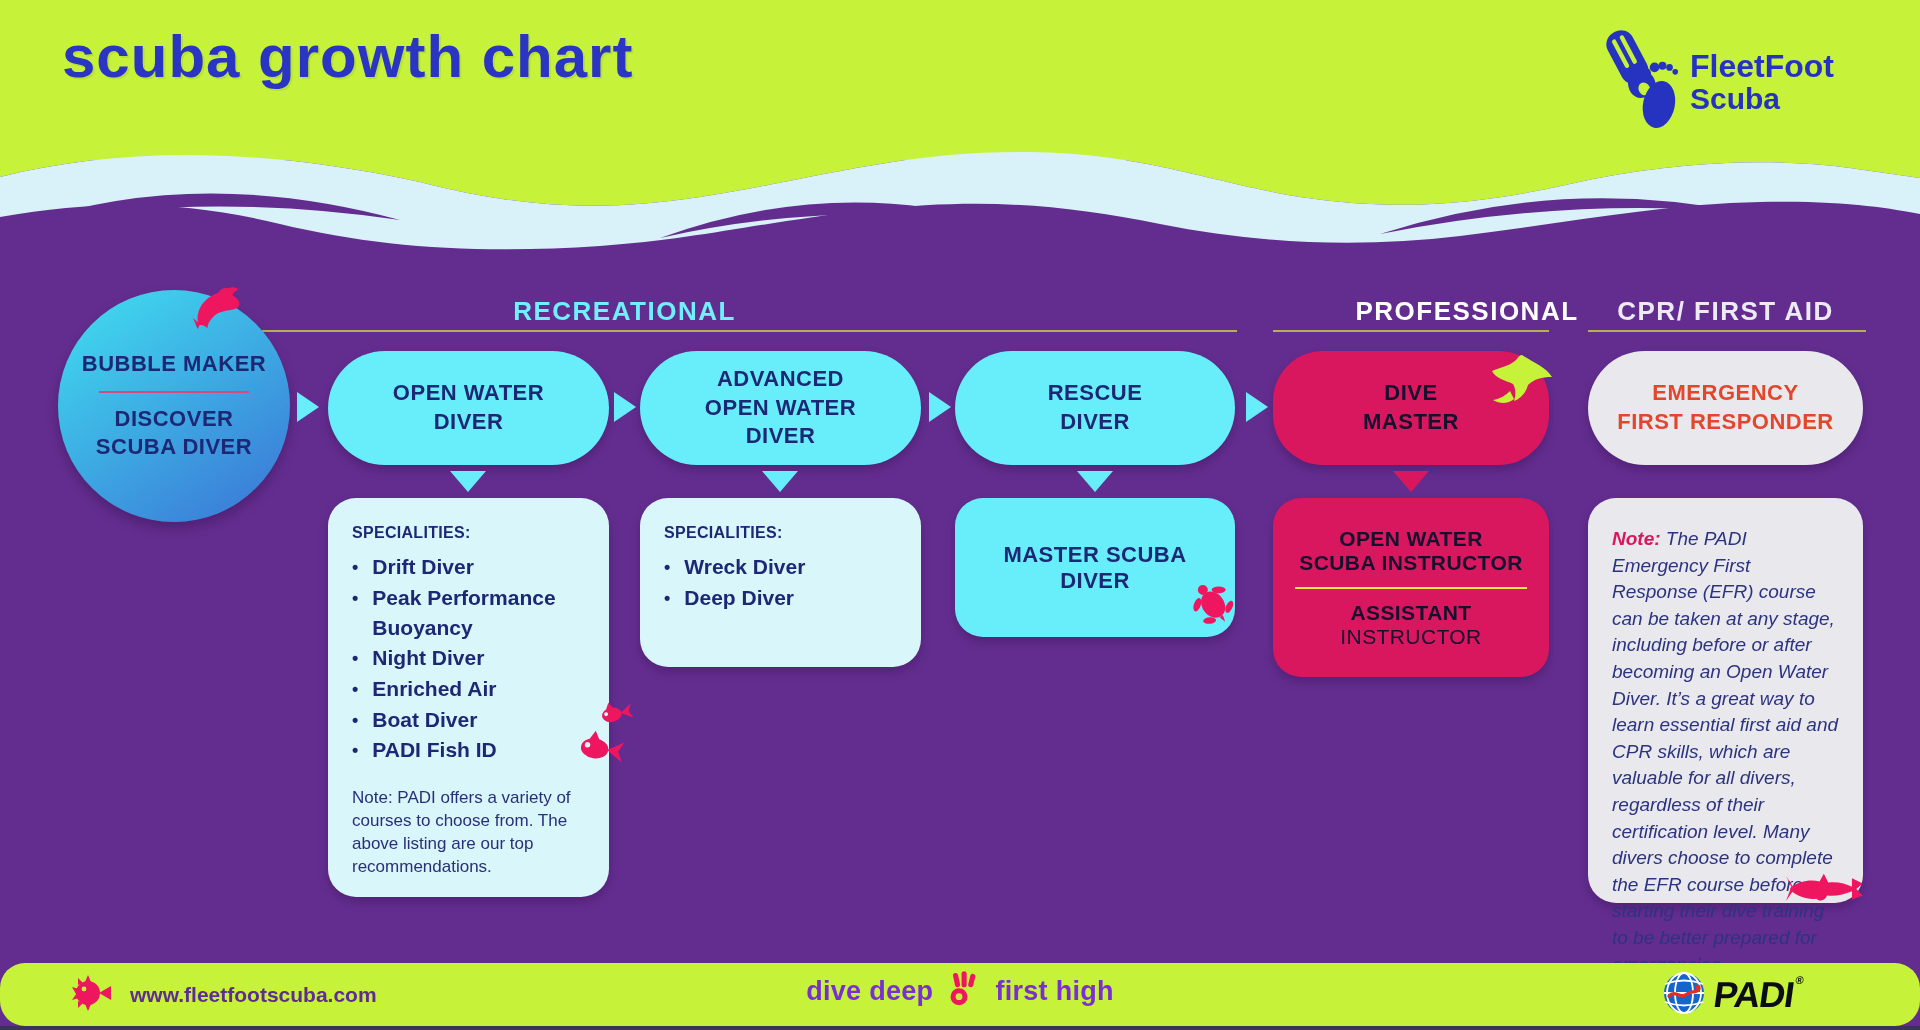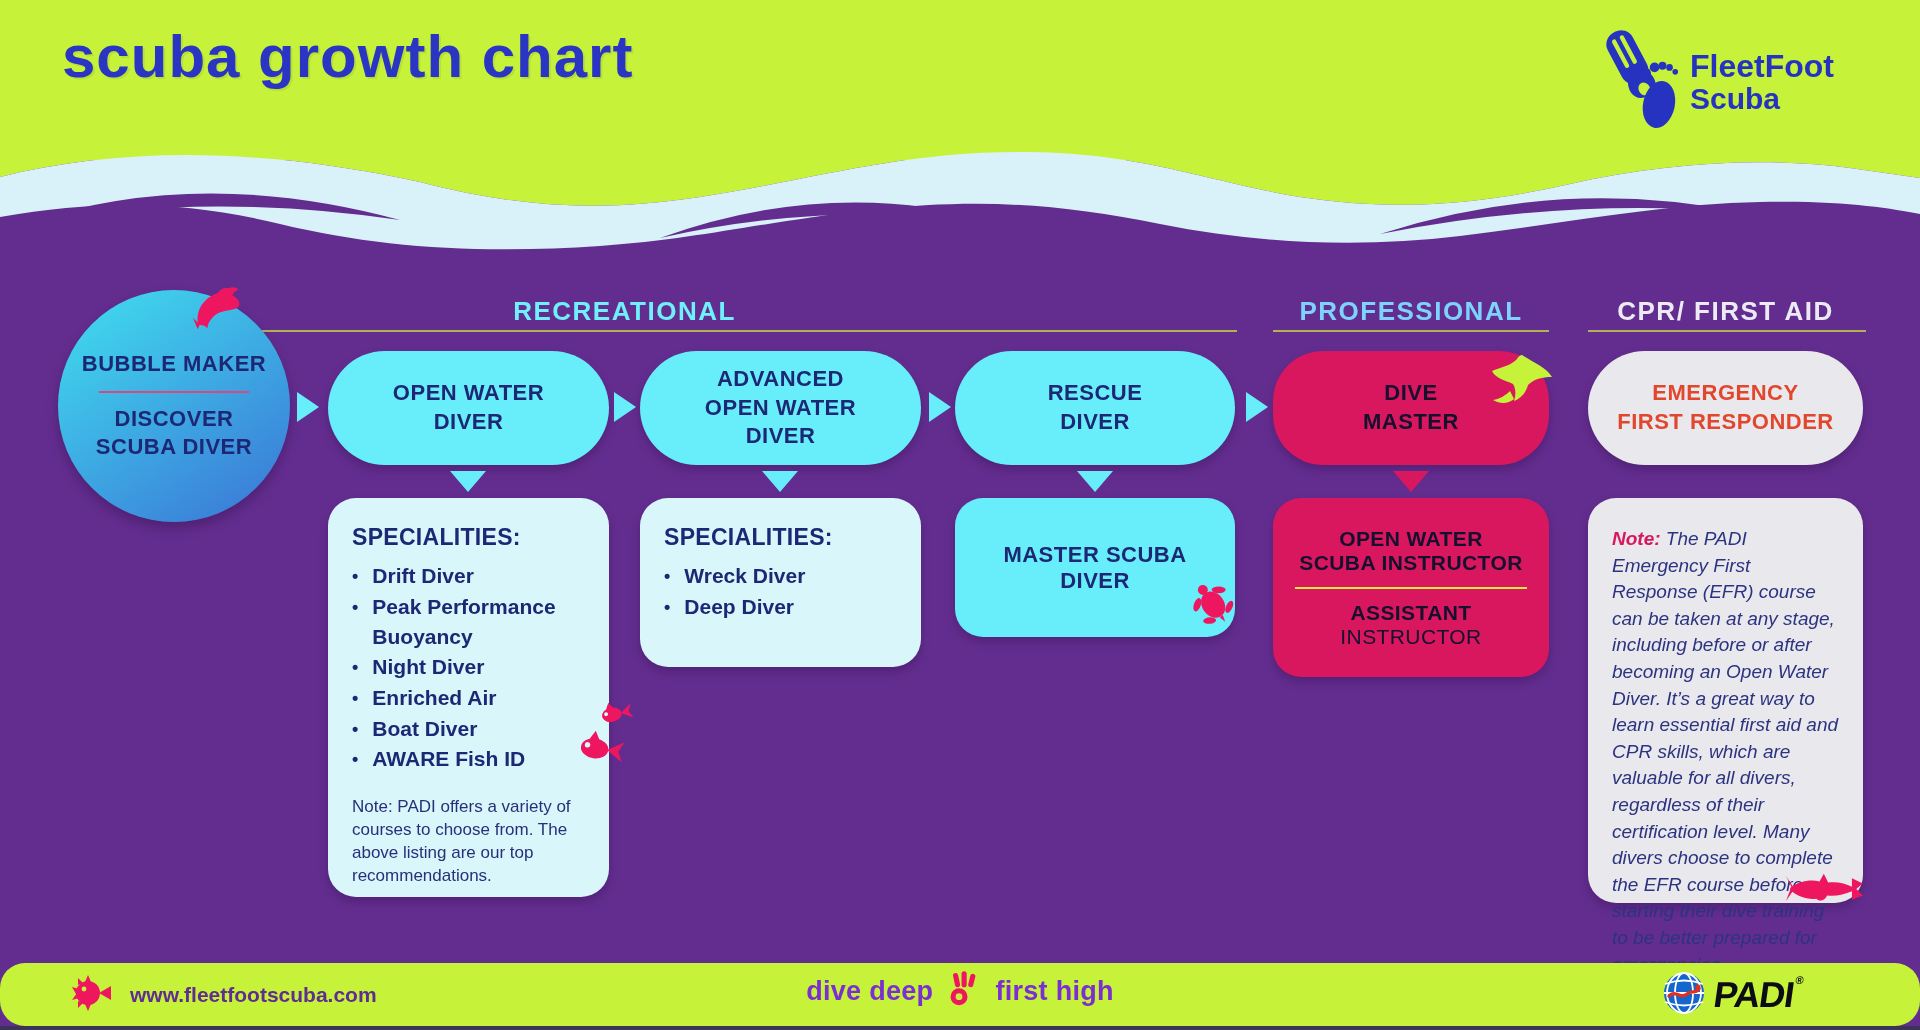--- a/index.html
+++ b/index.html
@@ -34,21 +34,21 @@
   .graybox{background:#e9e8ec;color:#e2472e;}
 
   .circle{position:absolute;left:58px;top:290px;width:232px;height:232px;border-radius:50%;
           background:linear-gradient(145deg,#3fd0ec 15%,#3b7ed8 90%);display:flex;flex-direction:column;
           align-items:center;justify-content:center;color:#1d2875;box-shadow:0 6px 12px rgba(30,5,50,.3);}
   .circle-divider{width:150px;height:2px;background:#d84a7e;margin:12px 0;}
 
   .card{position:absolute;border-radius:28px;box-shadow:0 5px 10px rgba(30,5,50,.25);}
   .pale{background:#d9f6fb;color:#1d2875;}
   .spec-pad{padding:26px 22px 20px 24px;box-sizing:border-box;}
-  .spec-heading{font-size:23px;font-weight:700;letter-spacing:.3px;margin-bottom:10px;}
+  .spec-heading{font-size:16px;font-weight:700;letter-spacing:.3px;margin-bottom:10px;}
   .spec-item{display:flex;gap:14px;font-size:21px;font-weight:700;line-height:1.45;}
   .spec-item .bullet{font-size:18px;line-height:1.7;}
   .spec-note{margin-top:20px;font-size:17px;font-weight:400;line-height:1.36;color:#273079;}
 
   .center-card{display:flex;flex-direction:column;align-items:center;justify-content:center;}
   .divider-yellow{width:232px;height:2px;background:#e7ea41;margin:12px 0;}
 
   .efr-note-text{font-size:19px;line-height:1.4;color:#2c3380;font-style:italic;}
   .note-label{color:#d9175e;font-weight:700;}
 
@@ -105,21 +105,21 @@
   <svg class="wave" viewBox="0 0 1920 120" preserveAspectRatio="none">
     <path fill="#c6f23a" d="M0,35 C120,5 260,5 420,40 C520,66 600,70 700,55 C820,36 900,10 1020,10 C1140,10 1200,38 1300,55 C1400,70 1480,62 1570,42 C1660,22 1760,14 1850,26 L1920,36 L1920,0 L0,0 Z"></path>
     <path fill="#d9f1f8" d="M0,35 C120,5 260,5 420,40 C520,66 600,70 700,55 C820,36 900,10 1020,10 C1140,10 1200,38 1300,55 C1400,70 1480,62 1570,42 C1660,22 1760,14 1850,26 L1920,36 L1920,120 L0,120 Z"></path>
     <path fill="#632d8f" d="M0,75 C100,58 180,58 280,82 C380,106 480,112 600,104 C700,97 760,80 870,68 C980,56 1060,62 1160,82 C1260,102 1360,106 1460,94 C1560,82 1660,62 1760,60 C1840,58 1890,66 1920,72 L1920,120 L0,120 Z"></path>
     <path fill="#632d8f" d="M30,80 Q200,24 400,78 Q210,50 30,80 Z"></path>
     <path fill="#632d8f" d="M660,96 Q830,34 1000,80 Q830,58 660,96 Z"></path>
     <path fill="#632d8f" d="M1380,92 Q1560,34 1740,70 Q1560,56 1380,92 Z"></path>
   </svg>
 
   <div class="sec-label" style="left:328px;width:593px;color:#6ff0fb;">RECREATIONAL</div>
-  <div class="sec-label" style="left:1273px;width:276px;color:#7dd3fc;">PROFESSIONAL</div>
+  <div class="sec-label" style="left:1329px;width:276px;color:#ffffff;">PROFESSIONAL</div>
   <div class="sec-label" style="left:1588px;width:275px;color:#eceaf2;">CPR/ FIRST AID</div>
   <div class="sec-line" style="left:262px;width:975px;"></div>
   <div class="sec-line" style="left:1273px;width:276px;"></div>
   <div class="sec-line" style="left:1588px;width:278px;"></div>
 
   <div class="circle">
     <div class="ln">BUBBLE MAKER</div>
     <div class="circle-divider"></div>
     <div class="ln">DISCOVER</div>
     <div class="ln">SCUBA DIVER</div>
@@ -192,21 +192,21 @@
     <div class="spec-item">
         <span class="bullet">•</span>
         <span>Enriched Air</span>
       </div>
     <div class="spec-item">
         <span class="bullet">•</span>
         <span>Boat Diver</span>
       </div>
     <div class="spec-item">
         <span class="bullet">•</span>
-        <span>AWARE Fish ID</span>
+        <span>PADI Fish ID</span>
       </div>
     <div class="spec-note">Note: PADI offers a variety of courses to choose from. The above listing are our top recommendations.</div>
   </div>
 
   <div class="abs" style="left:598px;top:700px;">
     <svg width="36" height="26" viewBox="0 0 40 28" fill="#ef1660" transform="rotate(-12)">
       <ellipse cx="15" cy="15" rx="11" ry="8"></ellipse>
       <path d="M25,15 L38,7 L34,15 L38,23 Z"></path>
       <path d="M10,8 L14,1 L18,8 Z"></path>
       <circle cx="9" cy="13" r="2.2" fill="#d9f6fb"></circle>

